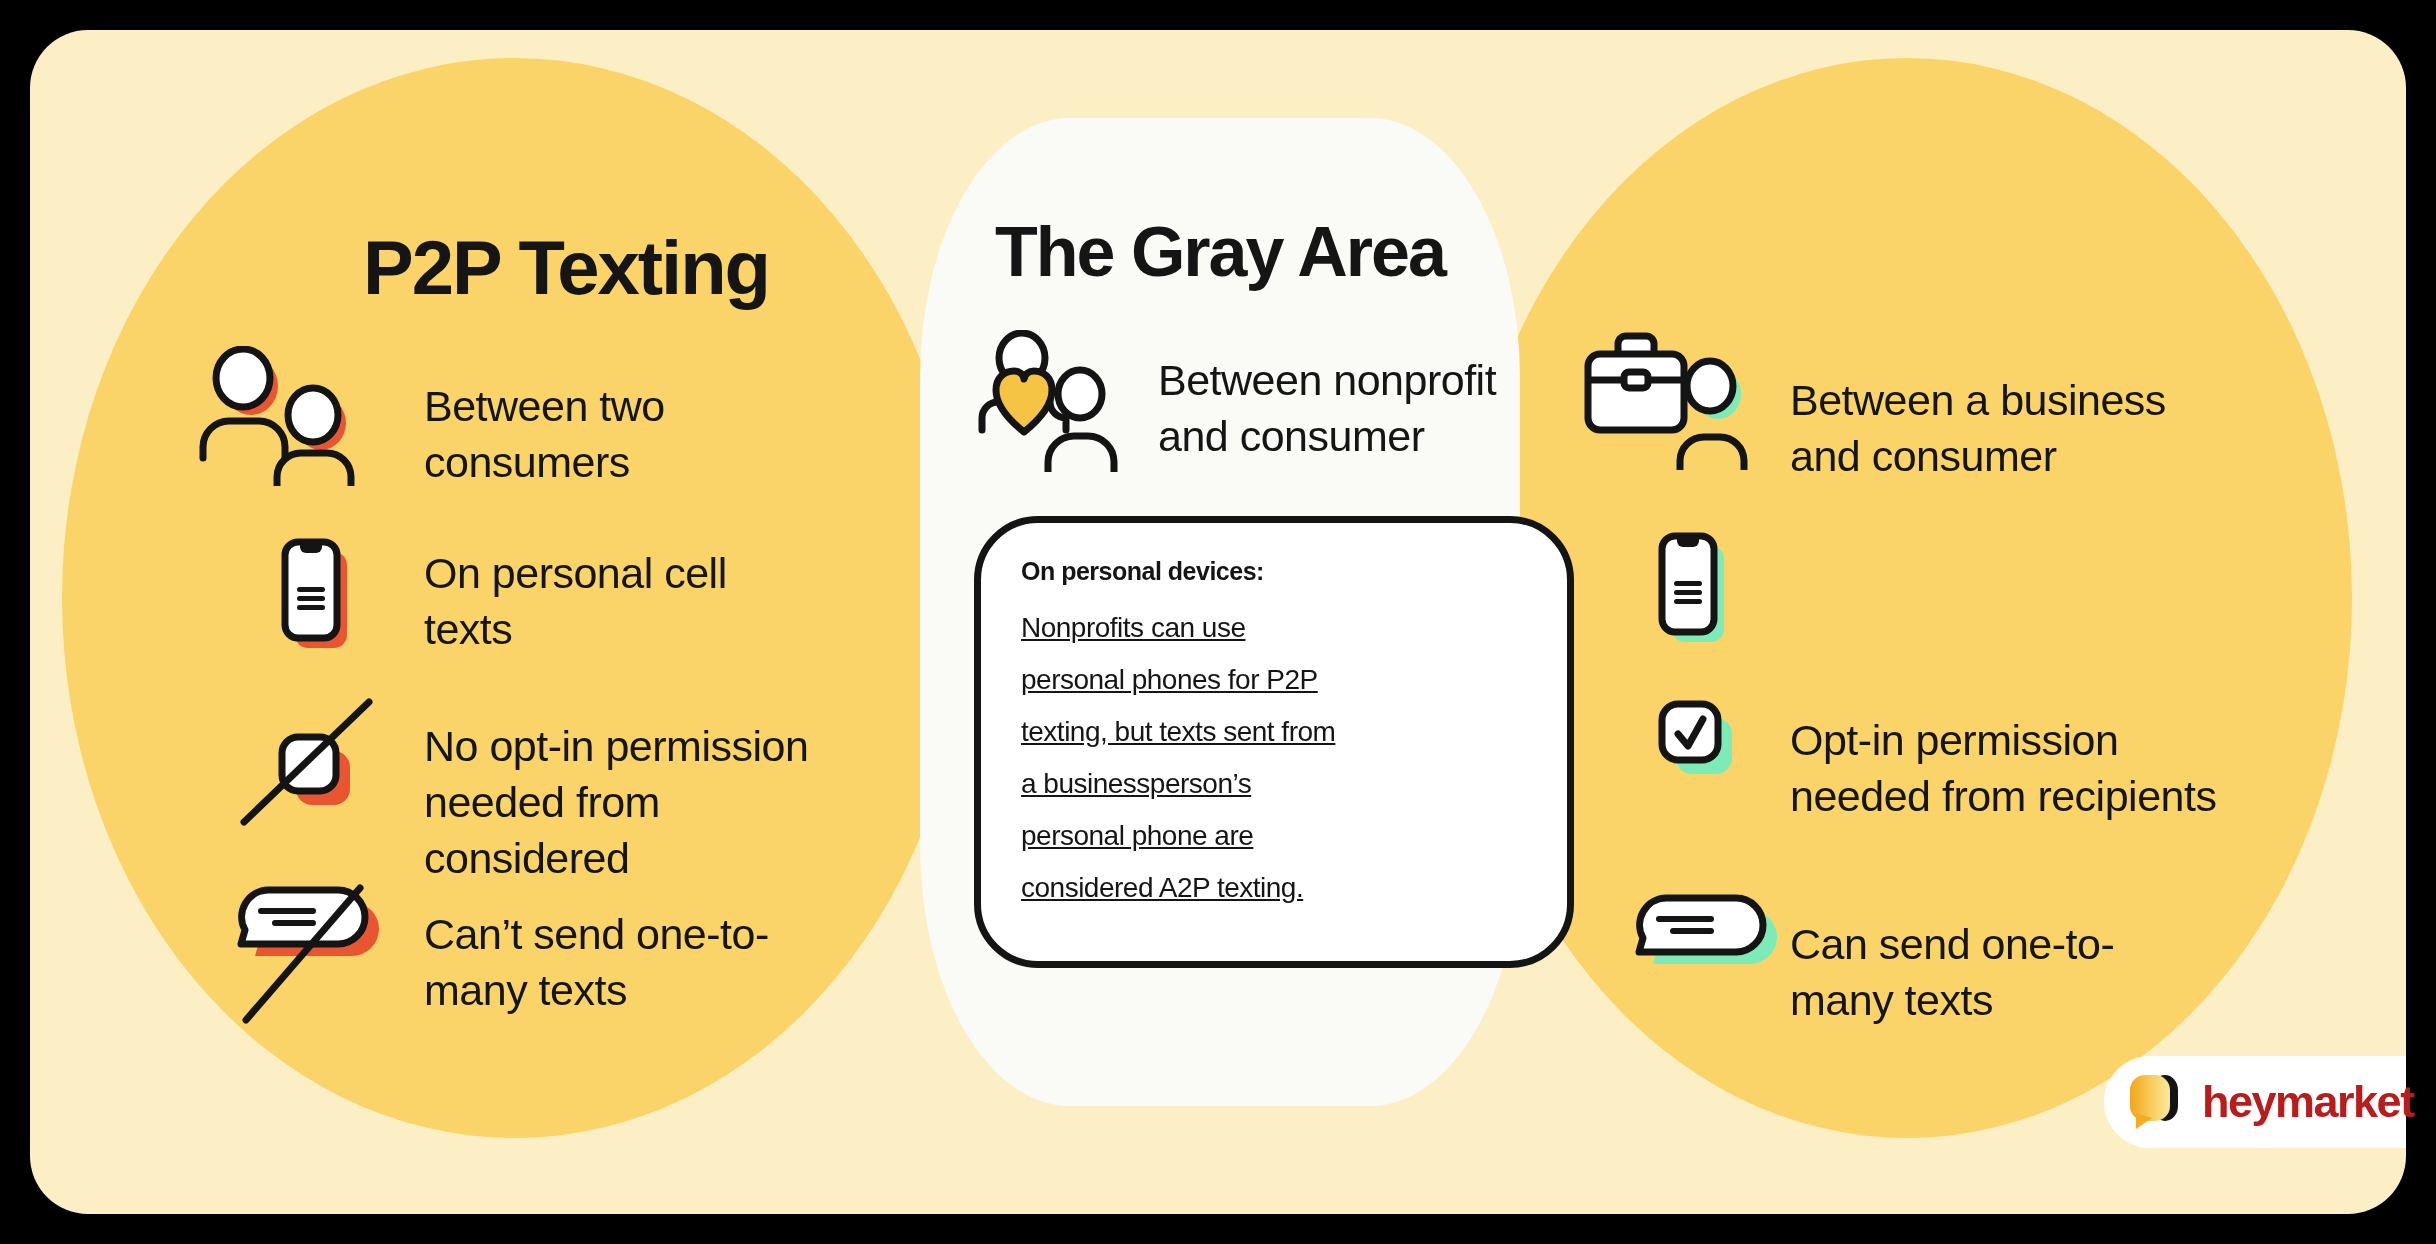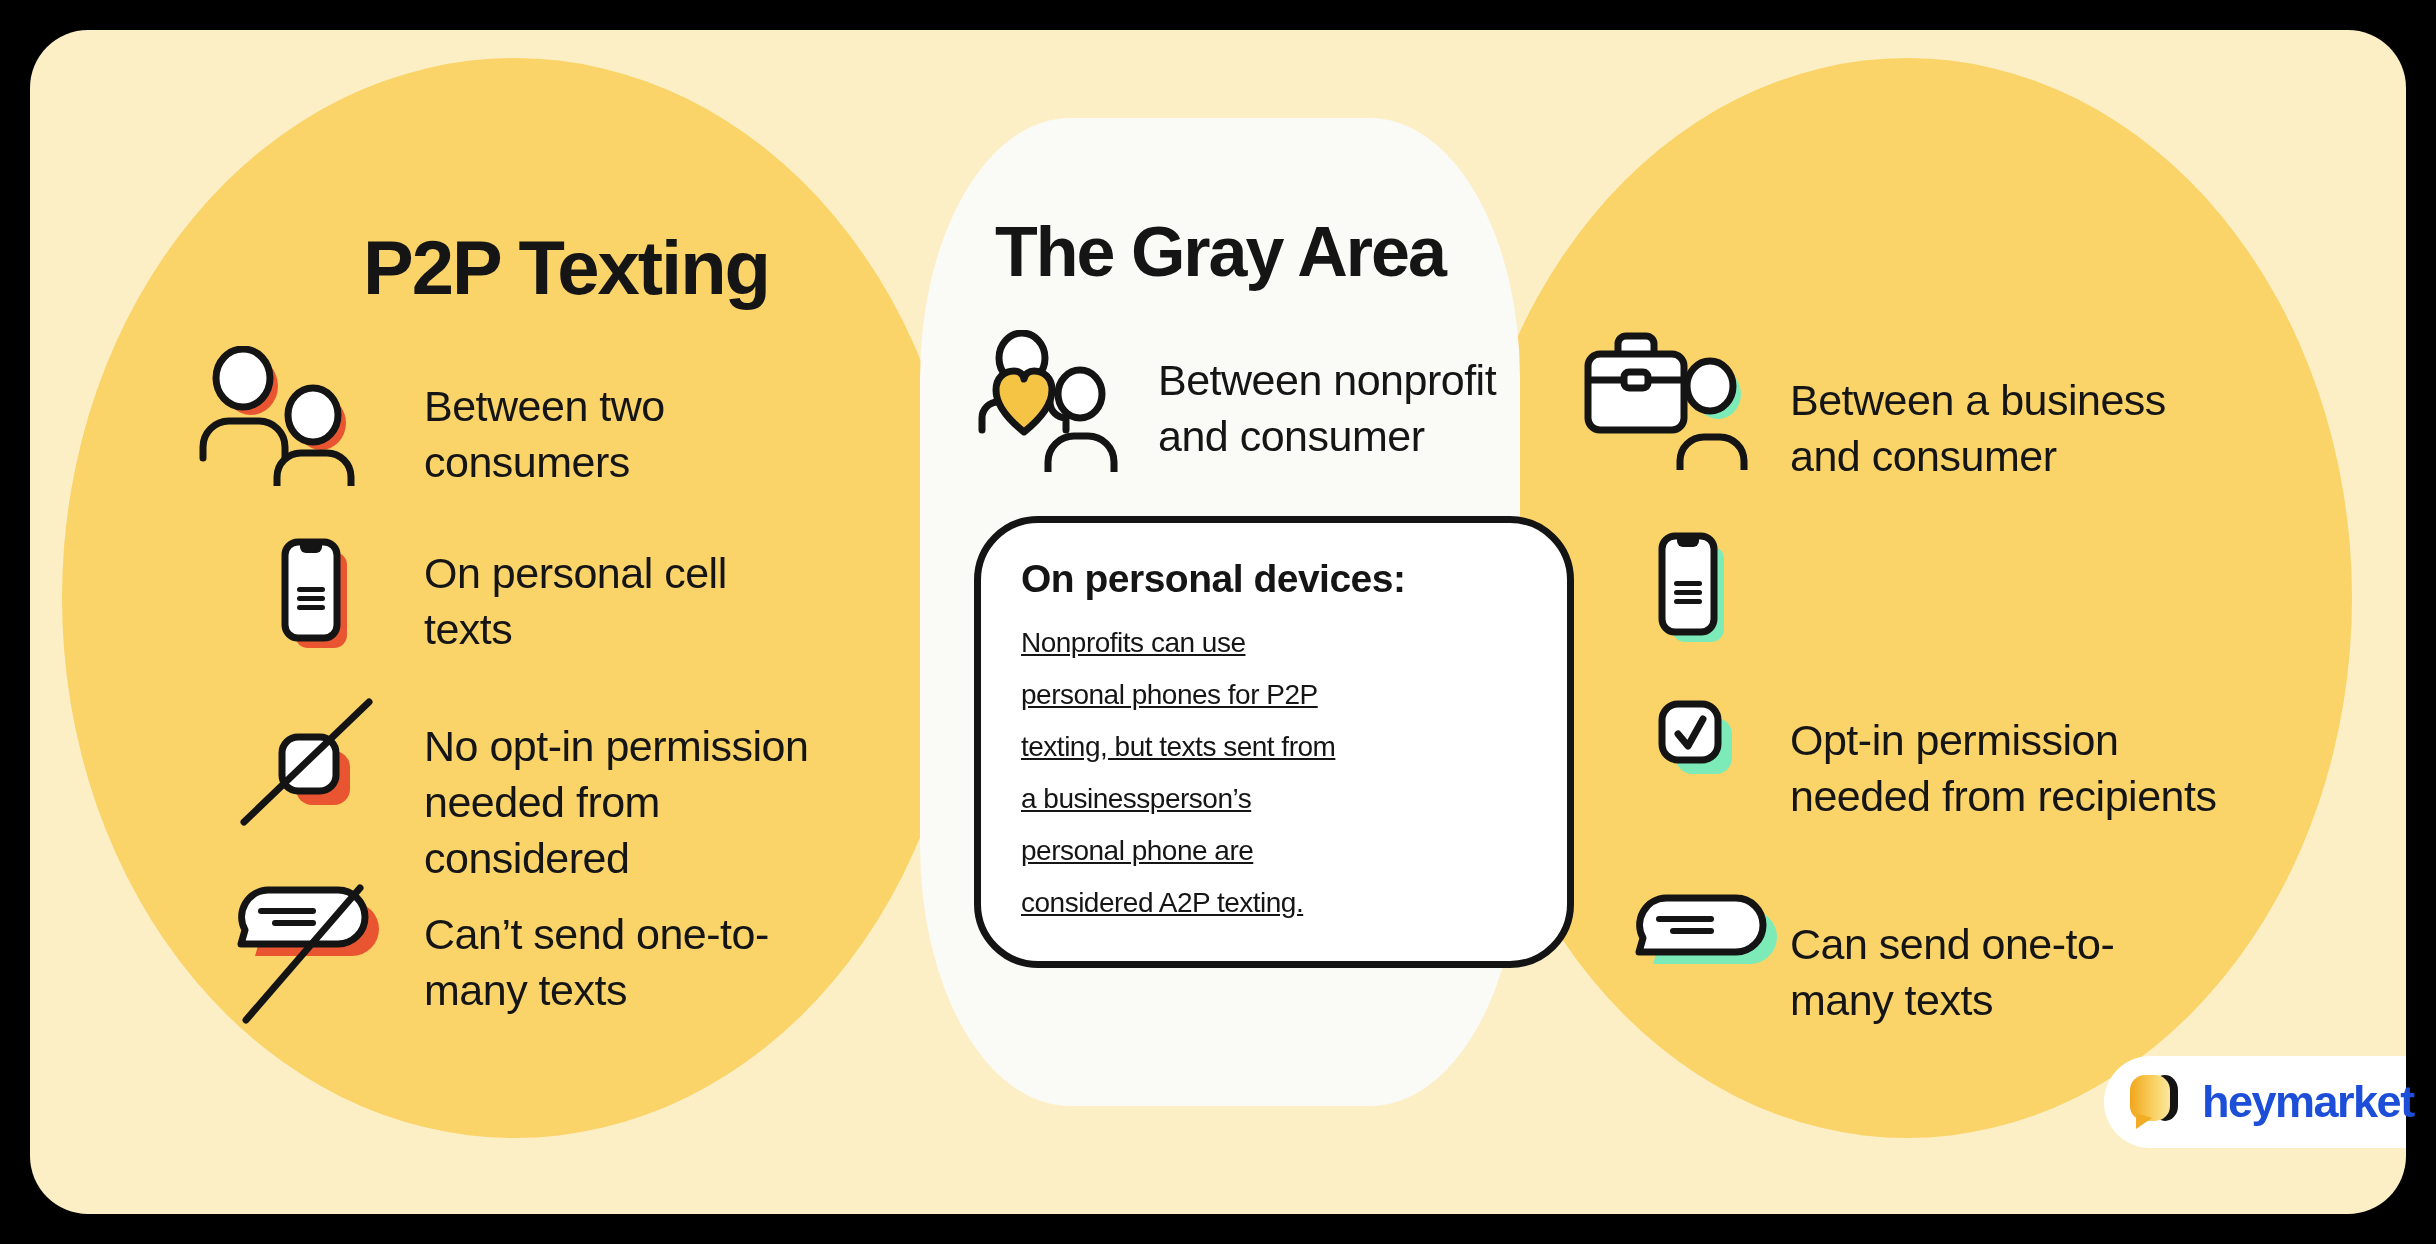--- a/index.html
+++ b/index.html
@@ -12,25 +12,25 @@
   .capsule{position:absolute;left:920px;top:118px;width:600px;height:988px;background:#FAFAF7;
            border-radius:150px / 260px;}
   .col-title{position:absolute;font-weight:700;font-size:76px;letter-spacing:-2px;text-align:center;white-space:nowrap;}
   .title-p2p{left:316px;top:208px;width:500px;margin-top:16px;}
   .title-gray{left:970px;top:212px;width:500px;font-size:70px;}
   .title-a2p{left:1560px;top:196px;width:550px;}
   .item-text{position:absolute;font-size:43px;line-height:56px;letter-spacing:-0.5px;white-space:pre-line;}
   .icon{position:absolute;}
   .gray-card{position:absolute;left:974px;top:516px;width:600px;height:452px;background:#fff;
              border:7px solid #141414;border-radius:64px;box-sizing:border-box;padding:34px 0 0 40px;}
-  .card-title{font-size:39px;font-weight:700;letter-spacing:-0.5px;margin:0 16px 16px 0;}
+  .card-title{font-size:25px;font-weight:700;letter-spacing:-0.5px;margin:0 16px 16px 0;}
   .card-body{font-size:28px;line-height:52px;letter-spacing:-0.5px;white-space:pre-line;width:520px;text-decoration:underline;}
   .logo-pill{position:absolute;left:2104px;top:1056px;width:302px;height:92px;background:#fff;
              border-radius:46px 0 0 46px;display:flex;align-items:center;gap:12px;padding-left:24px;box-sizing:border-box;}
-  .logo-text{font-size:45px;font-weight:700;letter-spacing:-1.5px;color:#1d4ed8;}
+  .logo-text{font-size:45px;font-weight:700;letter-spacing:-1.5px;color:#b91c1c;}
   svg{display:block;}
 </style>
 </head>
 <body>
 
 <div id="stage">
   <div class="panel"></div>
   <div class="big-circle circle-left"></div>
   <div class="big-circle circle-right"></div>
   <div class="capsule"></div>

